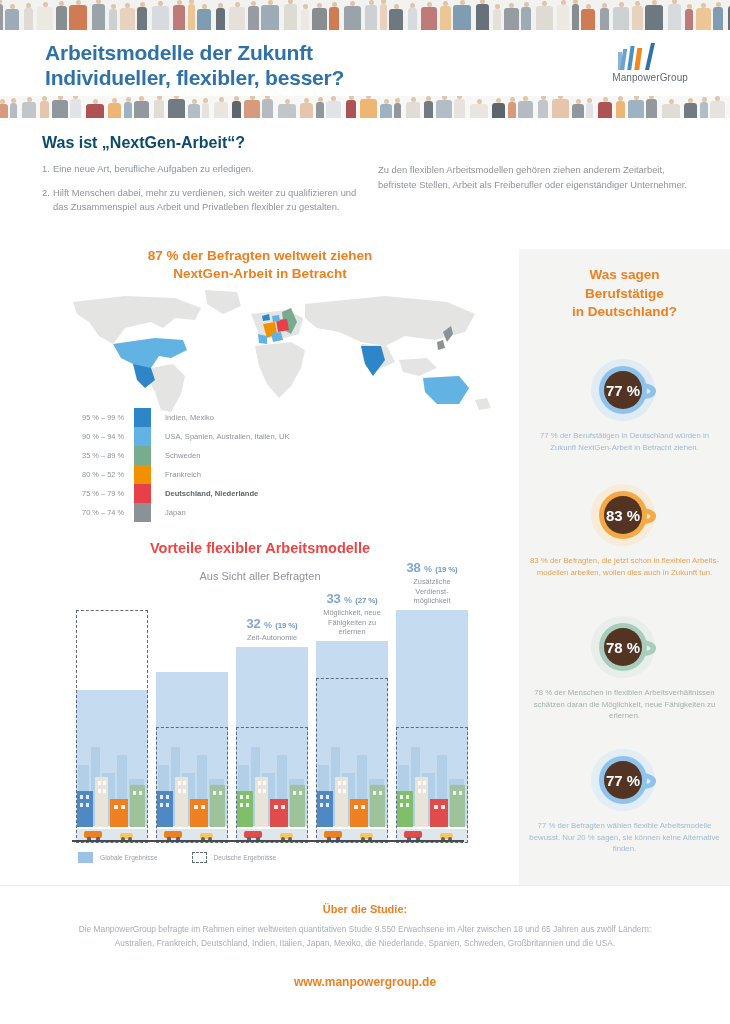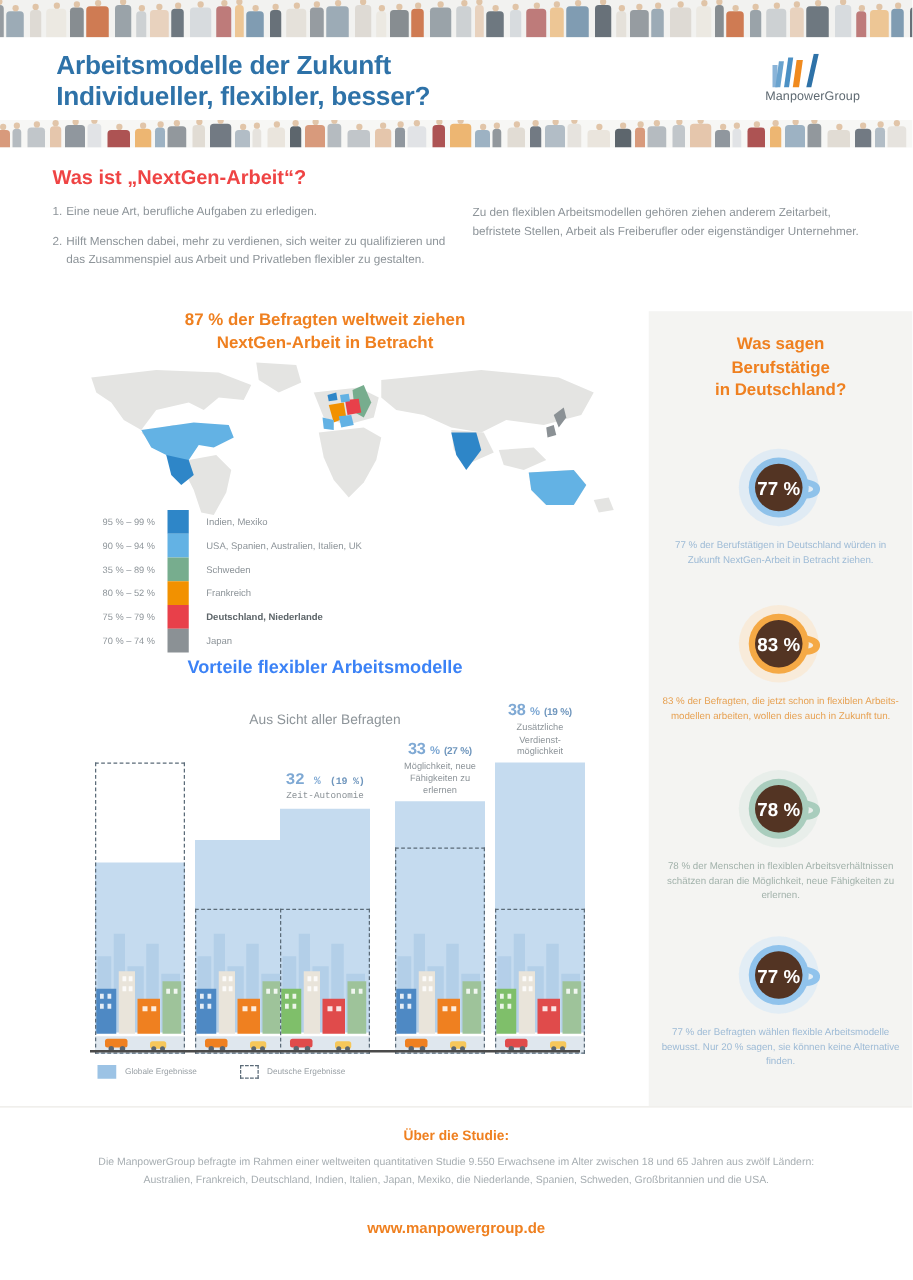--- a/index.html
+++ b/index.html
@@ -19,42 +19,42 @@
   
   .header-band{position:absolute;left:0;top:30px;width:730px;height:66px;background:#ffffff;}
   .header-title{position:absolute;left:45px;top:40px;width:450px;
     color:#2e72a8;font-size:21px;font-weight:bold;line-height:25px;letter-spacing:-0.2px;}
   .logo{position:absolute;right:42px;top:43px;width:120px;height:46px;}
   .logo-mark{position:absolute;right:30px;top:0;width:42px;height:27px;}
   .logo-text{position:absolute;right:0;top:29px;width:120px;text-align:right;
     color:#5f6a72;font-size:10px;letter-spacing:0.1px;}
 
   
-  .sec1-title{position:absolute;left:42px;top:134px;color:#ef4444;font-size:16px;font-weight:bold;}
+  .sec1-title{position:absolute;left:42px;top:134px;color:#0c4a6e;font-size:16px;font-weight:bold;}
   .sec1-col-l{position:absolute;left:42px;top:162px;width:320px;}
   .sec1-col-r{position:absolute;left:378px;top:163px;width:320px;color:#8d9499;font-size:9.4px;line-height:14.5px;}
   .num-item{display:flex;color:#8d9499;font-size:9.4px;line-height:14.5px;margin-bottom:9px;}
   .num-item .n{width:11px;flex:0 0 11px;}
   .num-item .t{flex:1;}
 
   
   .map-title{position:absolute;left:110px;top:247px;width:300px;text-align:center;
     color:#ef8020;font-size:13.5px;font-weight:bold;line-height:18px;}
   .map-wrap{position:absolute;left:55px;top:288px;width:455px;height:130px;}
   .map-wrap svg{display:block;}
 
   .legend{position:absolute;left:62px;top:408px;width:290px;}
   .legend-row{display:flex;align-items:center;height:19px;}
   .legend-range{width:62px;flex:0 0 62px;text-align:right;color:#8d9499;font-size:7.4px;padding-right:10px;}
   .legend-sw{width:17px;flex:0 0 17px;height:19px;}
   .legend-lbl{flex:1;padding-left:14px;font-size:7.6px;}
 
   
-  .bc-title{position:absolute;left:85px;top:526px;width:350px;text-align:center;
-    color:#3b82f6;font-size:14.5px;font-weight:bold;}
+  .bc-title{position:absolute;left:85px;top:540px;width:350px;text-align:center;
+    color:#ef4444;font-size:14.5px;font-weight:bold;}
   .bc-sub{position:absolute;left:85px;top:570px;width:350px;text-align:center;
     color:#8d9499;font-size:11px;}
   .chart{position:absolute;left:72px;top:583px;width:400px;height:260px;}
   .baseline{position:absolute;left:72px;top:840px;width:392px;height:2px;background:#4a4a4a;}
 
   .bar-col{position:absolute;bottom:0;width:72px;}
   .bar-lbl{position:absolute;width:104px;left:-16px;text-align:center;}
   .bar-pct{font-size:13px;font-weight:bold;color:#7fa9d4;letter-spacing:-0.2px;}
   .bar-pct .sm{font-size:9px;}
   .bar-pct .de{font-size:8px;font-weight:bold;color:#6f96bd;}
@@ -468,21 +468,21 @@
             <rect x="8" y="159" width="18" height="7" rx="2" fill="#ef8020"></rect>
             <circle cx="13" cy="167" r="2.2" fill="#5b6670"></circle>
             <circle cx="22" cy="167" r="2.2" fill="#5b6670"></circle>
             <rect x="44" y="161" width="13" height="6" rx="2" fill="#f6c75a"></rect>
             <circle cx="47" cy="167" r="2" fill="#5b6670"></circle>
             <circle cx="54" cy="167" r="2" fill="#5b6670"></circle>
           </svg>
         </div>
         <div class="bar-de" style="height: 116px;"></div>
       </div>
-      <div class="bar-col" style="left: 152px; height: 257px; font-family: Liberation Mono, monospace;">
+      <div class="bar-col" style="left: 164px; height: 257px;">
         <div class="bar-lbl" style="bottom: 200px;">
           <div class="bar-pct">32 <span class="sm">%</span> <span class="de">(19 %)</span></div>
           <div class="bar-desc">Zeit-Autonomie</div>
         </div>
         <div class="bar-body" style="height: 196px;">
           <svg width="72" height="196" viewBox="0 0 72 196" preserveAspectRatio="none" style="display:block">
             <g fill="#b0cde7" opacity="0.85">
               <rect x="2" y="118" width="11" height="78"></rect>
               <rect x="15" y="100" width="9" height="96"></rect>
               <rect x="26" y="126" width="13" height="70"></rect>

